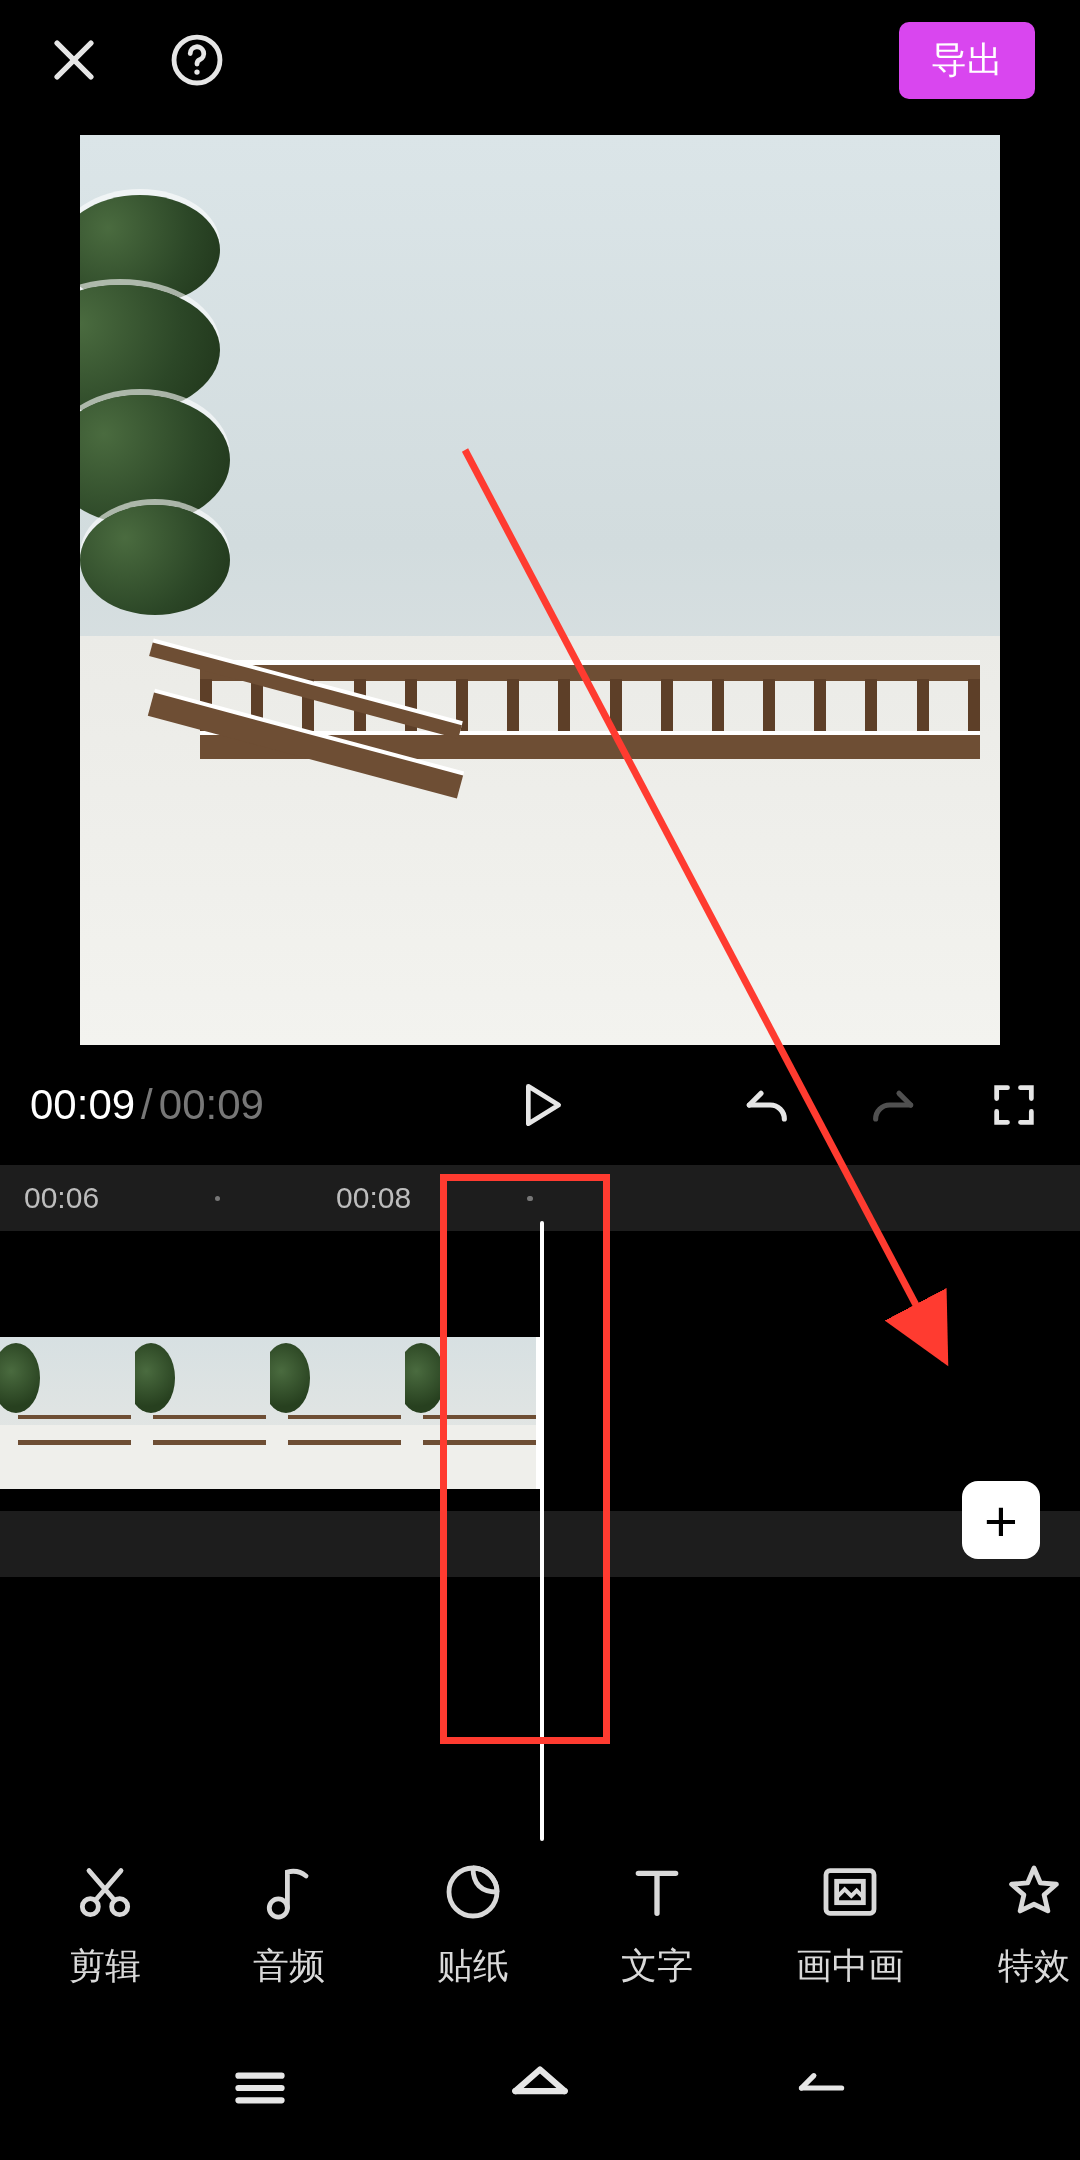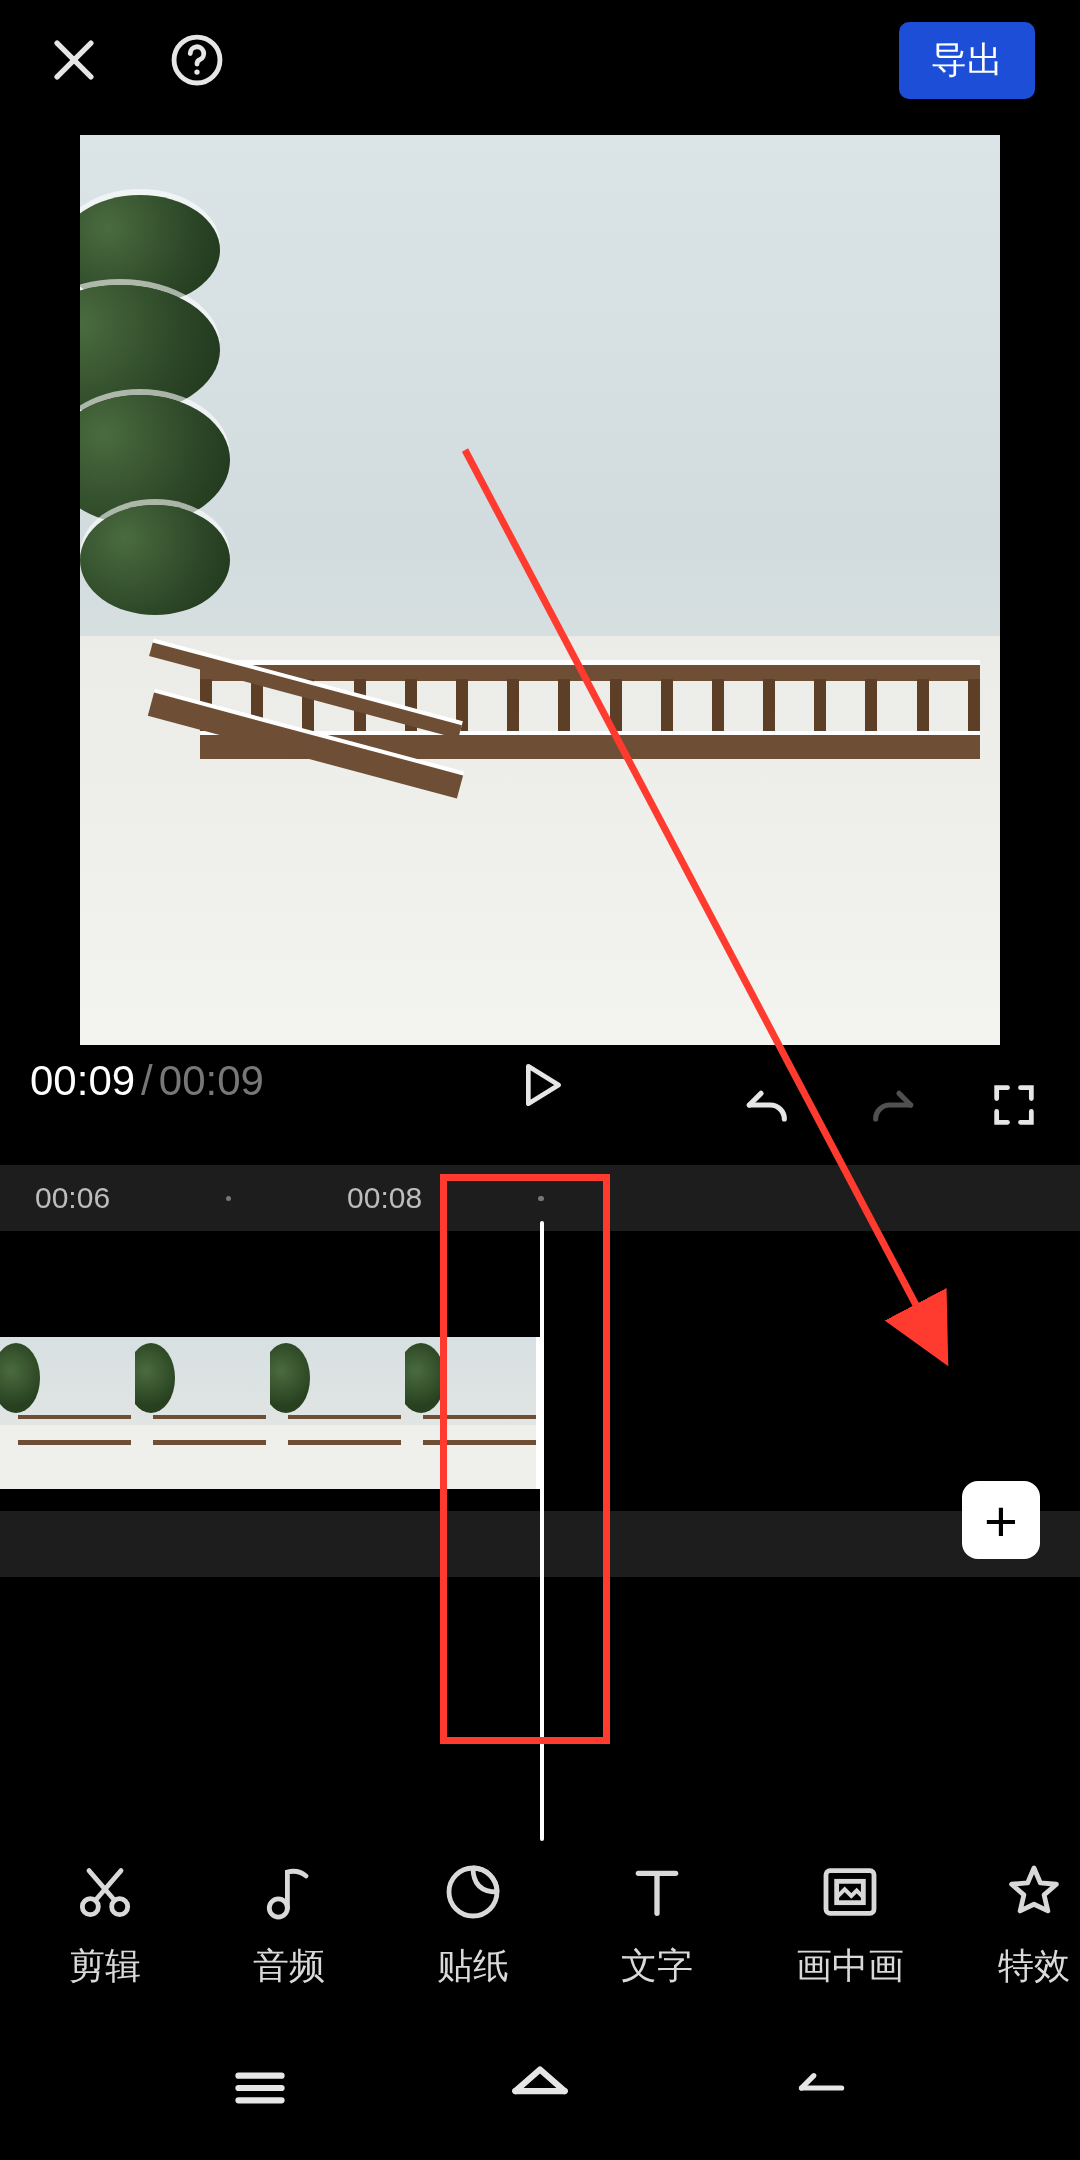--- a/index.html
+++ b/index.html
@@ -36,21 +36,21 @@
     font-weight: 500;
   }
   .res-btn .caret {
     width: 0; height: 0;
     border-left: 10px solid transparent;
     border-right: 10px solid transparent;
     border-top: 12px solid #e6e6e6;
     margin-top: 3px;
   }
   .export-btn {
-    background: #1d4ed8;
+    background: #d946ef;
     border-radius: 10px;
     padding: 14px 32px;
     font-size: 36px;
     color: #fff;
     margin-left: 28px;
     font-weight: 500;
   }
   
   .preview-wrap {
     display: flex;
@@ -120,20 +120,21 @@
     left: 60px; top: 590px;
     width: 320px; height: 14px;
     background: #6e4e34;
     transform: rotate(15deg);
     transform-origin: right center;
     box-shadow: 0 -4px 0 0 #fff;
   }
   
   .play-row {
     display: flex;
+    align-items: center;
     height: 120px;
     padding: 12px 30px;
     font-size: 42px;
   }
   .time-cur { color: #fff; }
   .time-sep { color: #777; margin: 0 6px; }
   .time-dur { color: #777; }
   .pr-spacer { flex: 1; }
   .play-row .ctrl-group { display: flex; align-items: center; gap: 68px; margin-right: 10px; }
   .play-btn svg { width: 56px; height: 56px; }
@@ -147,21 +148,21 @@
     height: 740px;
     background: #000;
   }
   .tl-ruler {
     height: 66px;
     background: #1d1d1d;
     display: flex;
     align-items: center;
     color: #bdbdbd;
     font-size: 30px;
-    padding-left: 35px;
+    padding-left: 24px;
     gap: 116px;
   }
   .tl-ruler .dot { width: 5px; height: 5px; background: #777; border-radius: 50%; display: inline-block; }
   .tl-strip-area {
     position: relative;
     height: calc(100% - 66px);
   }
   .clip-strip {
     position: absolute;
     left: 0; top: 106px;

